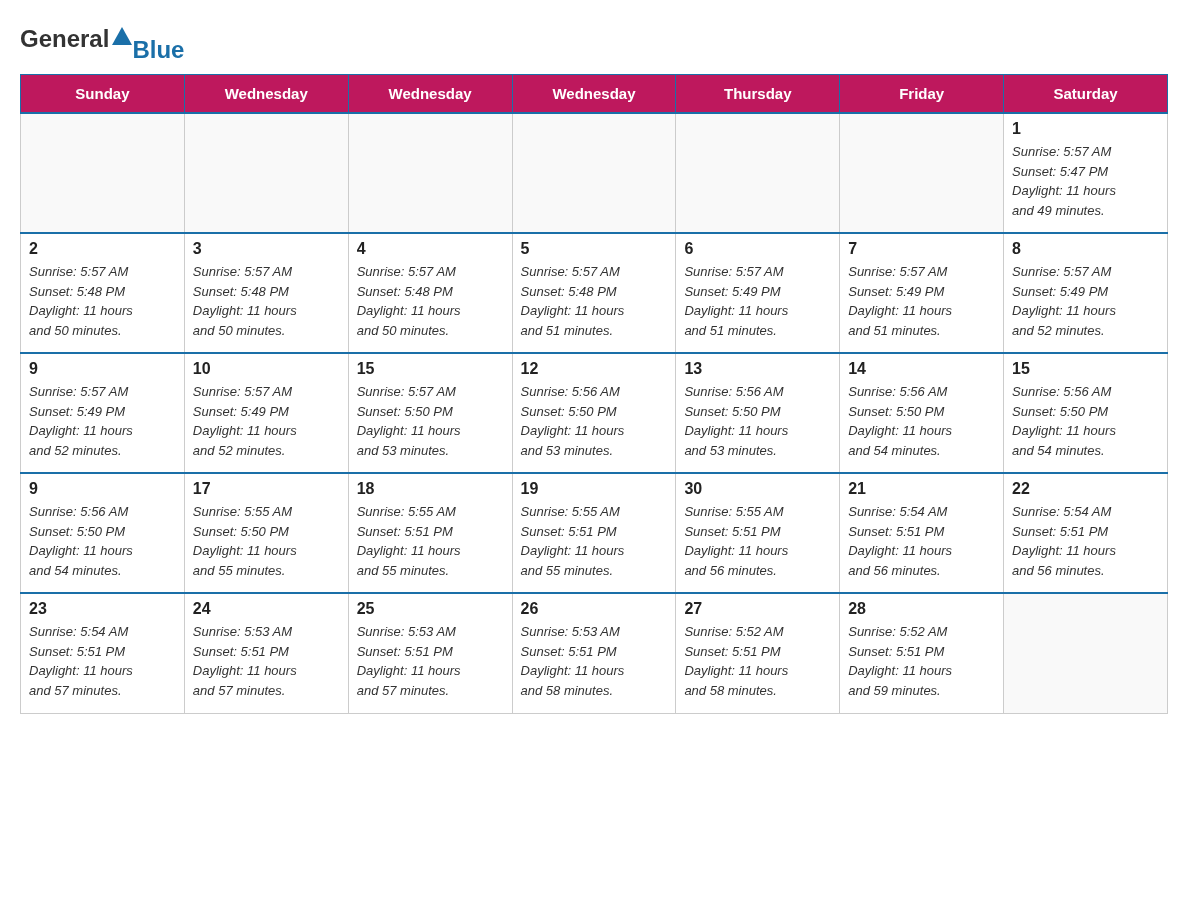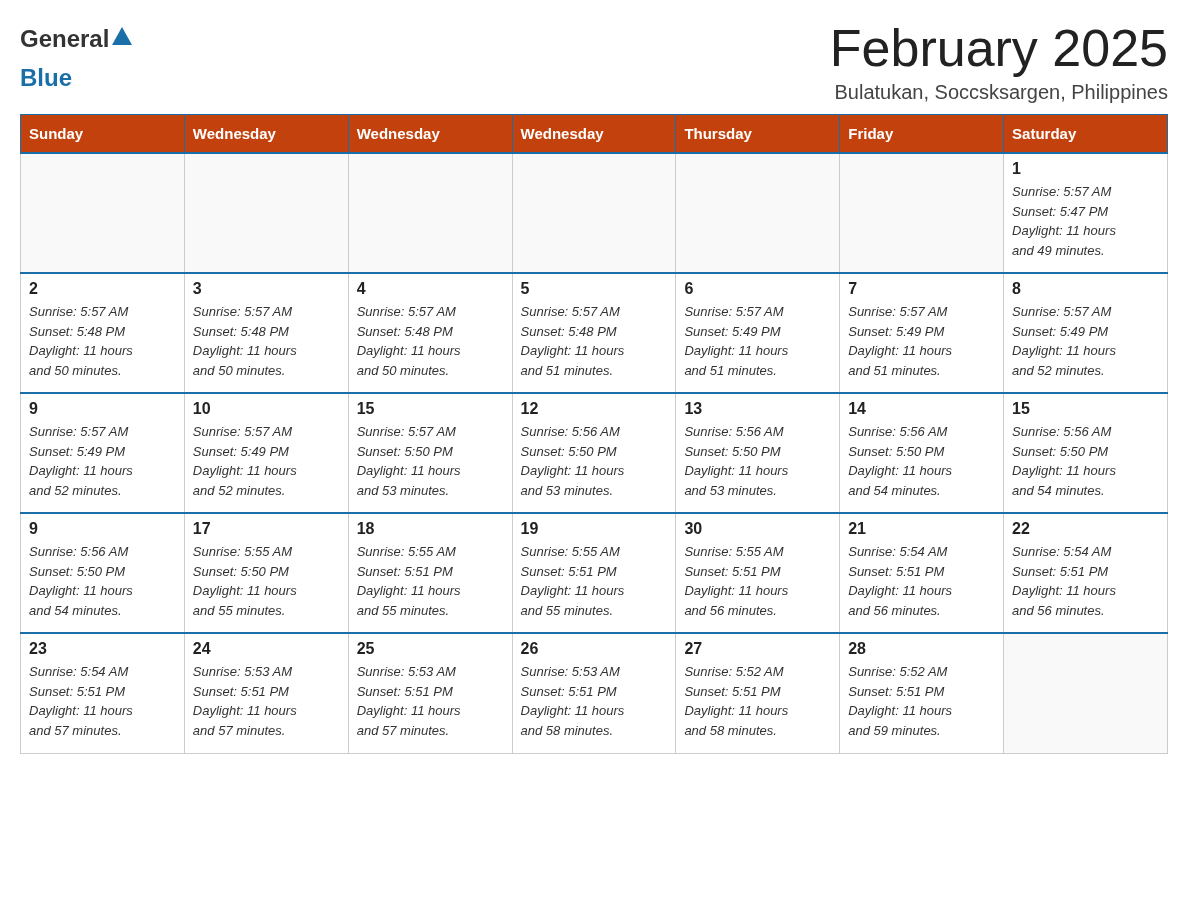--- a/index.html
+++ b/index.html
@@ -12,21 +12,20 @@
       min-height: 918px;
     }
     .header {
       display: flex;
       justify-content: space-between;
       align-items: flex-start;
       margin-bottom: 10px;
     }
     .logo {
       display: flex;
-      flex-direction: column;
       align-items: flex-start;
       padding-top: 5px;
     }
     .logo-triangle {
       width: 0;
       height: 0;
       border-left: 10px solid transparent;
       border-right: 10px solid transparent;
       border-bottom: 18px solid #1a6fa8;
       display: inline-block;
@@ -47,26 +46,26 @@
       font-size: 20px;
       color: #444;
       margin-top: 4px;
     }
     .calendar-table {
       width: 100%;
       border-collapse: collapse;
       margin-top: 10px;
     }
     .calendar-table th {
-      background-color: #c2410c;
+      background-color: #be185d;
       color: #fff;
       font-size: 15px;
       font-weight: bold;
       padding: 10px 8px;
-      text-align: left;
+      text-align: center;
       border: 1px solid #1a6fa8;
     }
     .calendar-table td {
       vertical-align: top;
       padding: 6px 8px;
       border: 1px solid #ccc;
       width: calc(100% / 7);
       height: 120px;
     }
     .calendar-table tr td {
@@ -110,24 +109,20 @@
 </head>
 <body>
 
 <div class="header">
   <div class="logo">
     <div class="logo-row">
       <span class="logo-word-general">General</span>
       <span class="logo-triangle"></span>
     </div>
     <span class="logo-word-blue">Blue</span>
-  </div>
-  <div class="title-block">
-    <div class="calendar-title">February 2025</div>
-    <div class="calendar-subtitle">Bulatukan, Soccsksargen, Philippines</div>
   </div>
 </div>
 
 <table class="calendar-table">
   <thead>
     <tr>
     <th>Sunday</th>
         <th>Wednesday</th>
         <th>Wednesday</th>
         <th>Wednesday</th>

